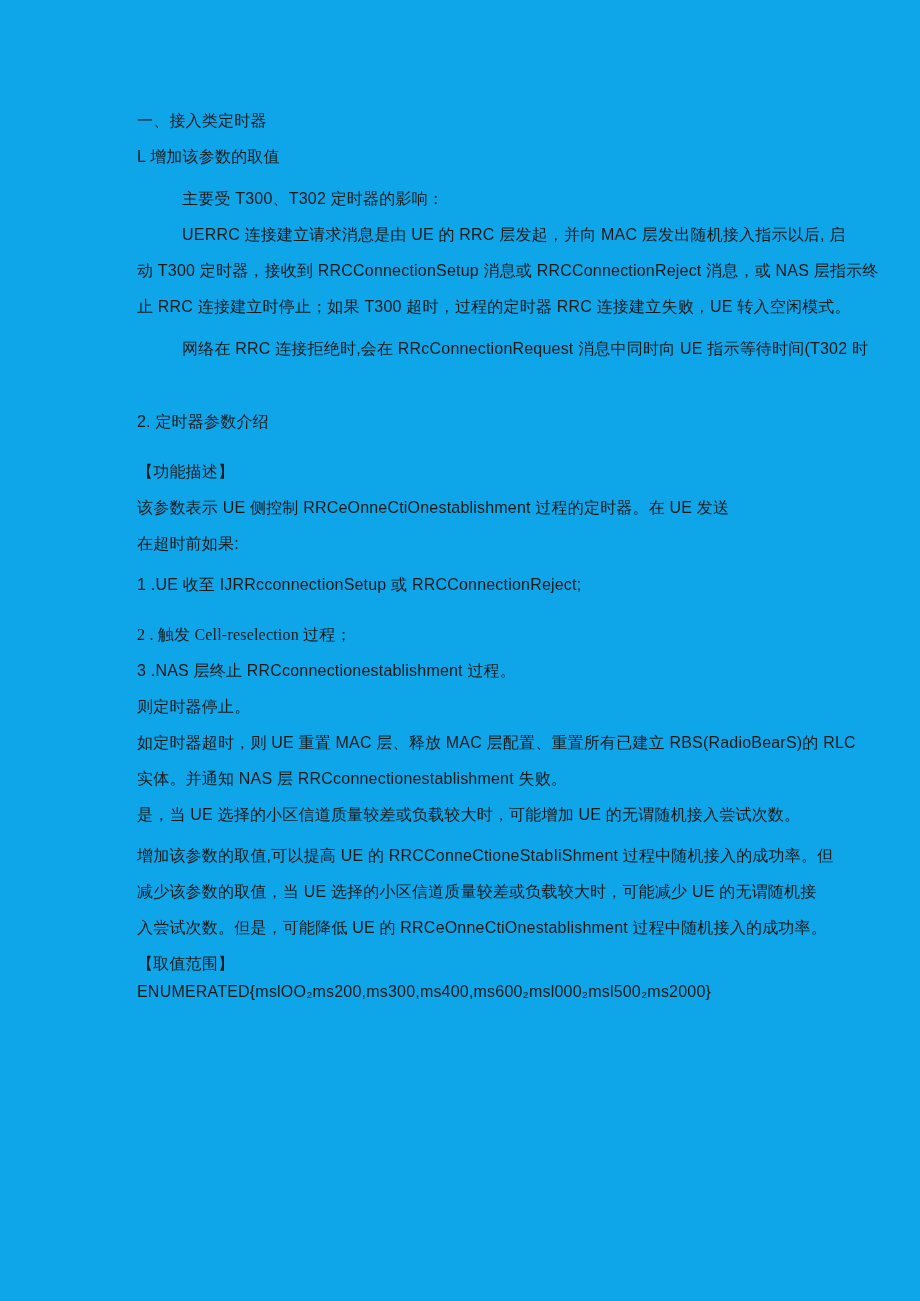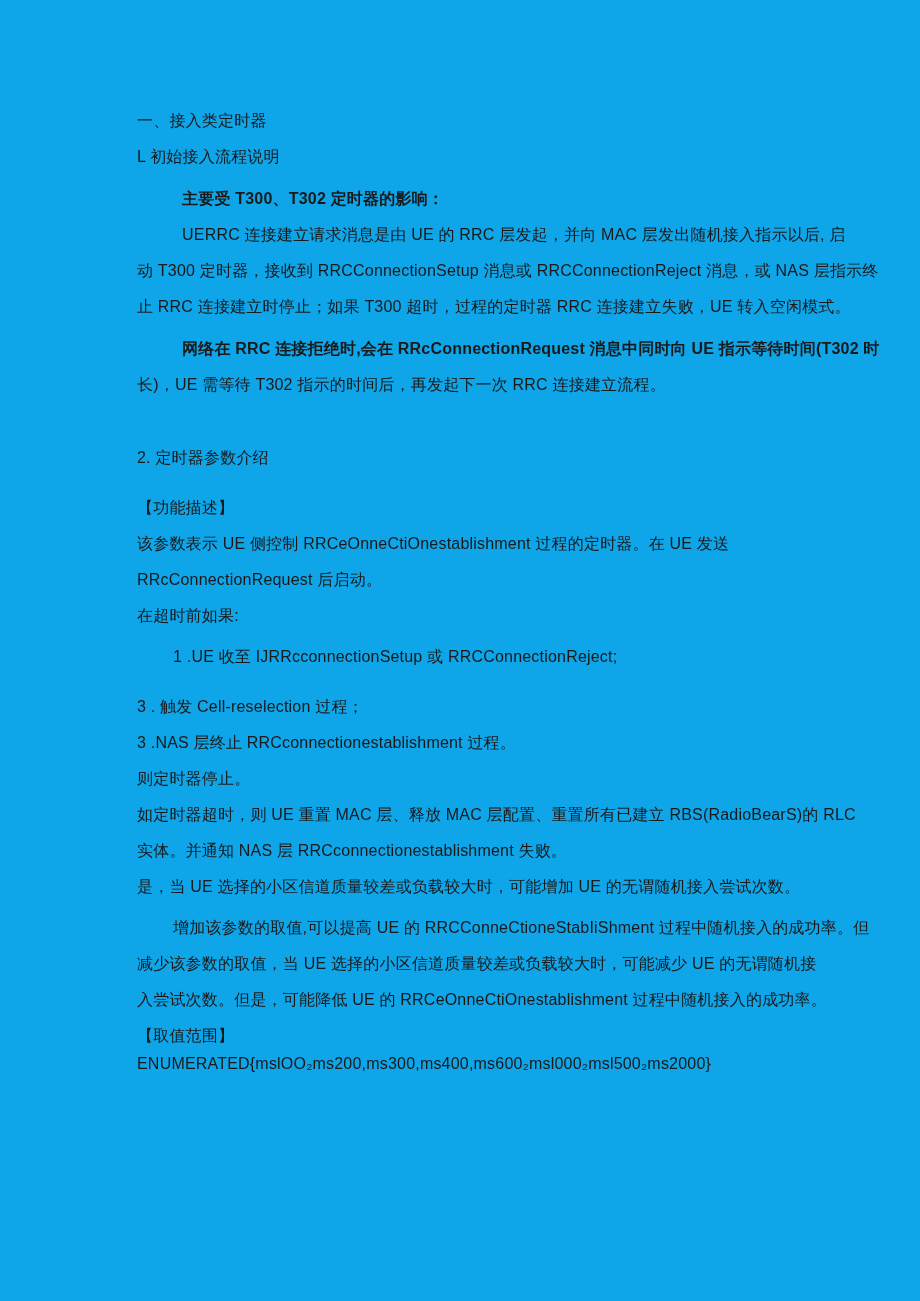--- a/index.html
+++ b/index.html
@@ -22,50 +22,48 @@
   }
   .line {
     font-size: 16px;
     line-height: 36px;
     white-space: pre;
     letter-spacing: 0.2px;
   }
   
   .indent { text-indent: 45px; }
   
-  .sp6  { margin-top: 6px; font-weight: bold; }
+  .sp6  { margin-top: 6px; }
   
   .sp37 { margin-top: 37px; }
   
-  .sp14 { margin-top: 14px; }
+  .sp14 { margin-top: 14px; font-family: Liberation Serif, serif; }
   
-  .sp5  { margin-top: 5px; margin-left: 36px; }
+  .sp5  { margin-top: 5px; }
   
   .tight { margin-top: -8px; }
 </style>
 </head>
 <body>
 
 <div class="page">
   <div class="content">
     <div class="line">一、接入类定时器</div>
-    <div class="line">L 初始接入流程说明</div>
+    <div class="line">L 增加该参数的取值</div>
     <div class="line indent sp6">主要受 T300、T302 定时器的影响：</div>
     <div class="line indent">UERRC 连接建立请求消息是由 UE 的 RRC 层发起，并向 MAC 层发出随机接入指示以后, 启</div>
     <div class="line">动 T300 定时器，接收到 RRCConnectionSetup 消息或 RRCConnectionReject 消息，或 NAS 层指示终</div>
     <div class="line">止 RRC 连接建立时停止；如果 T300 超时，过程的定时器 RRC 连接建立失败，UE 转入空闲模式。</div>
     <div class="line indent sp6">网络在 RRC 连接拒绝时,会在 RRcConnectionRequest 消息中同时向 UE 指示等待时间(T302 时</div>
-    <div class="line">长)，UE 需等待 T302 指示的时间后，再发起下一次 RRC 连接建立流程。</div>
     <div class="line sp37">2. 定时器参数介绍</div>
     <div class="line sp14">【功能描述】</div>
     <div class="line">该参数表示 UE 侧控制 RRCeOnneCtiOnestablishment 过程的定时器。在 UE 发送</div>
-    <div class="line">RRcConnectionRequest 后启动。</div>
     <div class="line">在超时前如果:</div>
     <div class="line sp5">1 .UE 收至 IJRRcconnectionSetup 或 RRCConnectionReject;</div>
-    <div class="line sp14">3 . 触发 Cell-reselection 过程；</div>
+    <div class="line sp14">2 . 触发 Cell-reselection 过程；</div>
     <div class="line">3 .NAS 层终止 RRCconnectionestablishment 过程。</div>
     <div class="line">则定时器停止。</div>
     <div class="line">如定时器超时，则 UE 重置 MAC 层、释放 MAC 层配置、重置所有已建立 RBS(RadioBearS)的 RLC</div>
     <div class="line">实体。并通知 NAS 层 RRCconnectionestablishment 失败。</div>
     <div class="line">是，当 UE 选择的小区信道质量较差或负载较大时，可能增加 UE 的无谓随机接入尝试次数。</div>
     <div class="line sp5">增加该参数的取值,可以提高 UE 的 RRCConneCtioneStabIiShment 过程中随机接入的成功率。但</div>
     <div class="line">减少该参数的取值，当 UE 选择的小区信道质量较差或负载较大时，可能减少 UE 的无谓随机接</div>
     <div class="line">入尝试次数。但是，可能降低 UE 的 RRCeOnneCtiOnestablishment 过程中随机接入的成功率。</div>
     <div class="line">【取值范围】</div>
     <div class="line tight">ENUMERATED{mslOO₂ms200,ms300,ms400,ms600₂msl000₂msl500₂ms2000}</div>

